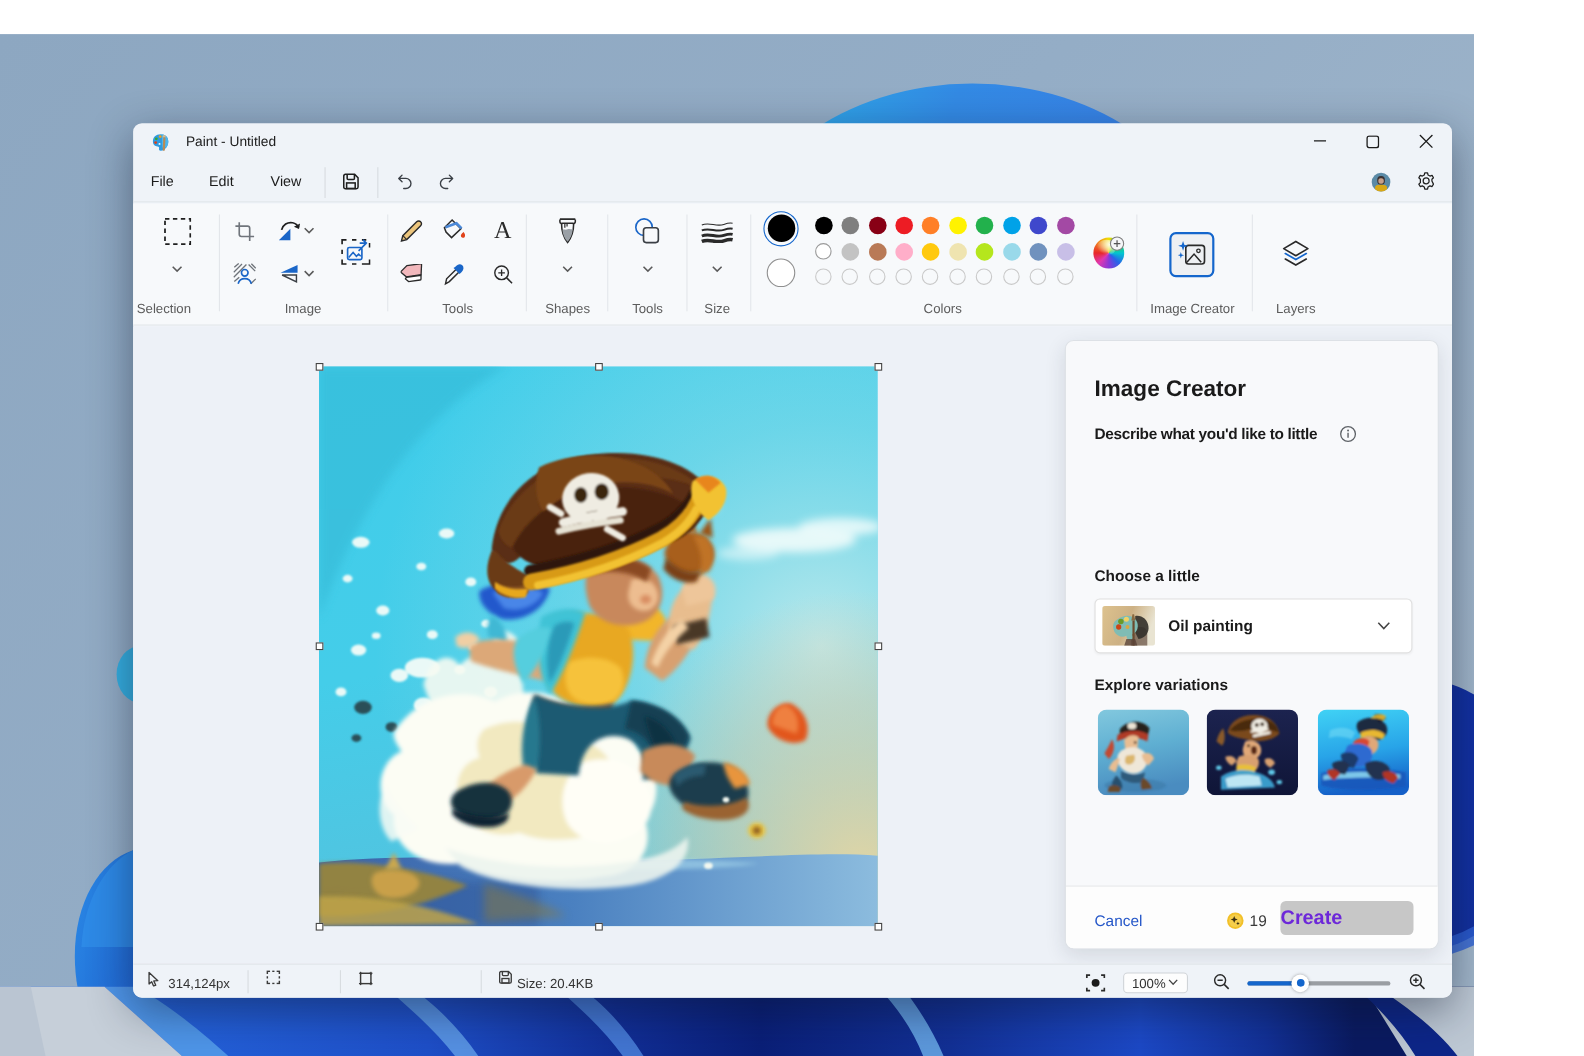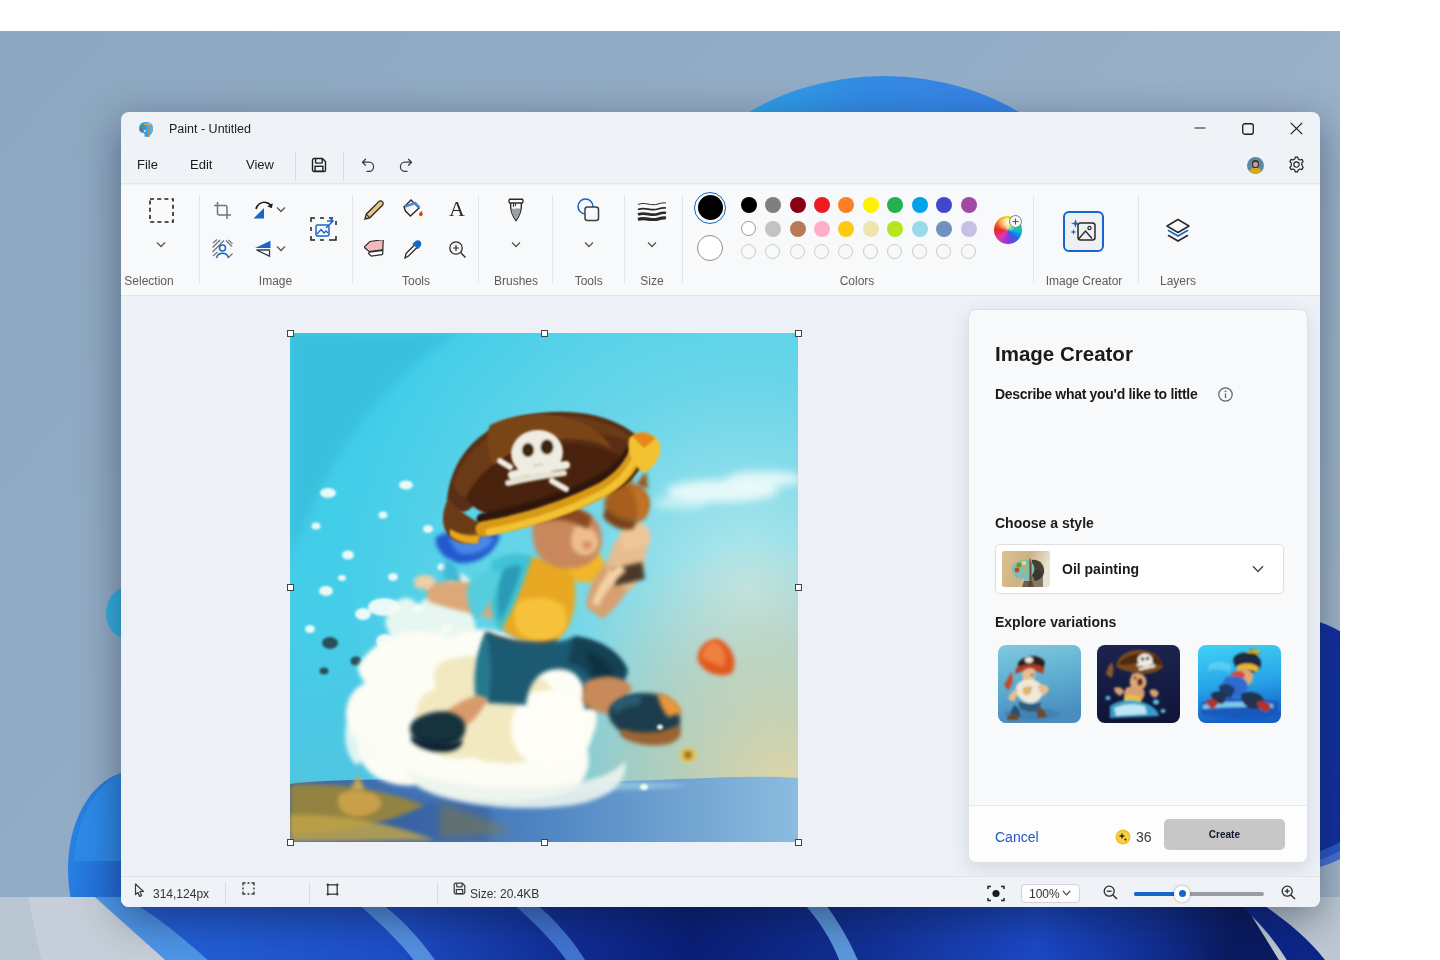--- a/index.html
+++ b/index.html
@@ -230,21 +230,21 @@
       <svg class="abs" style="left:384px;top:13px" width="22" height="24" viewBox="0 0 22 24">
         <path d="M4,1.5 L4,3.5 C4,5 5.5,5.5 6.5,5 L15.5,5 C16.5,5.5 18,5 18,3.5 L18,1.5" fill="none" stroke="#2a2a2a" stroke-width="1.4"></path>
         <path d="M4,1.2 L18,1.2" stroke="#2a2a2a" stroke-width="1.4"></path>
         <path d="M5.5,5.5 C5.5,12 6.5,17 11,22.5 C15.5,17 16.5,12 16.5,5.5" fill="none" stroke="#2a2a2a" stroke-width="1.4"></path>
         <path d="M6.3,11 C7.5,10 9,11.5 11,10.5 C13,9.5 14.5,11 15.7,10.2 C15.2,15 13.8,18.5 11,21.8 C8.2,18.5 6.8,15.5 6.3,11 Z" fill="#9aa0a6"></path>
         <path d="M8.5,5.5 L8.5,9 M10.5,5.5 L10.5,8" stroke="#2a2a2a" stroke-width="1.1"></path>
       </svg>
       <svg class="abs" style="left:390px;top:56px" width="10" height="7" viewBox="0 0 10 7">
           <path class="chev" d="M1,1.5 L5,5.5 L9,1.5"></path>
         </svg>
-      <div class="glabel" style="left:395px">Brushes</div>
+      <div class="glabel" style="left:395px">Shapes</div>
       <div class="rsep" style="left:431px"></div>
 
       <svg class="abs" style="left:455px;top:13px" width="26" height="25" viewBox="0 0 26 25">
           <circle cx="9.5" cy="8.5" r="7.5" fill="none" stroke="#1a66c8" stroke-width="1.5"></circle>
           <rect x="9" y="9" width="13.5" height="13.5" rx="2.5" fill="#f7f9fb" stroke="#3a3f45" stroke-width="1.5"></rect>
         </svg>
       <svg class="abs" style="left:463px;top:56px" width="10" height="7" viewBox="0 0 10 7">
           <path class="chev" d="M1,1.5 L5,5.5 L9,1.5"></path>
         </svg>
       <div class="glabel" style="left:467.7px">Tools</div>
@@ -513,21 +513,21 @@
       <div class="abs" style="left:673.5px;top:541.5px;width:7px;height:7px;background:#fff;border:1.5px solid #444"></div>
     </div>
     <div id="panel">
       <div class="abs pbold" style="left:26px;top:32px;font-size:20.5px">Image Creator</div>
       <div class="abs pbold" style="left:26px;top:76px;font-size:14px;letter-spacing:-0.3px">Describe what you'd like to little</div>
       <svg class="abs" style="left:249px;top:76.5px" width="15" height="15" viewBox="0 0 15 15">
           <circle cx="7.5" cy="7.5" r="6.7" fill="none" stroke="#5f6368" stroke-width="1.2"></circle>
           <line x1="7.5" y1="6.5" x2="7.5" y2="11" stroke="#5f6368" stroke-width="1.3"></line>
           <circle cx="7.5" cy="4.3" r="0.9" fill="#5f6368"></circle>
         </svg>
-      <div class="abs pbold" style="left:26px;top:205px;font-size:14px">Choose a style</div>
+      <div class="abs pbold" style="left:26px;top:205px;font-size:14px">Choose a little</div>
       <div class="abs" style="left:26px;top:233.5px;width:289px;height:50px;background:#fff;border:1px solid #e0e0e0;border-radius:5px;box-shadow:0 1px 2px rgba(0,0,0,0.04)"></div>
       <svg class="abs" style="left:33px;top:240.5px" width="48" height="36" viewBox="0 0 48 36">
         <defs>
             <linearGradient id="oilbg" x1="0" y1="0" x2="1" y2="0.3">
               <stop offset="0" stop-color="#ddc28e"></stop>
               <stop offset="0.55" stop-color="#cdb184"></stop>
               <stop offset="1" stop-color="#e9e4d2"></stop>
             </linearGradient>
           </defs>
         <rect width="48" height="36" rx="2.5" fill="url(#oilbg)"></rect>
@@ -636,22 +636,22 @@
         </g>
       </svg>
       <div class="abs" style="left:0;top:495px;width:340px;height:59px;background:#fdfdfd;border-top:1px solid #e6e8ea"></div>
       <div class="abs" style="left:26px;top:519px;font-size:14px;color:#2456c8">Cancel</div>
       <svg class="abs" style="left:146px;top:518.5px" width="16" height="16" viewBox="0 0 16 16">
         <circle cx="8" cy="8" r="7.5" fill="#f2c029"></circle>
         <circle cx="8" cy="8" r="5.8" fill="#f6ce4b"></circle>
         <path d="M7,3.8 L7.9,6.1 L10.2,7 L7.9,7.9 L7,10.2 L6.1,7.9 L3.8,7 L6.1,6.1 Z" fill="#3a2e10"></path>
         <path d="M10.4,8.8 L10.9,10 L12.1,10.5 L10.9,11 L10.4,12.2 L9.9,11 L8.7,10.5 L9.9,10 Z" fill="#3a2e10"></path>
       </svg>
-      <div class="abs" style="left:167px;top:519px;font-size:14px;color:#3a3a3a">36</div>
-      <div class="abs" style="left:195.2px;top:508.7px;width:120.4px;height:31.6px;background:#c7c7c7;border-radius:5px;text-align:center;line-height:31.6px;font-size:10px;font-weight:bold;color:#0f172a">Create</div>
+      <div class="abs" style="left:167px;top:519px;font-size:14px;color:#3a3a3a">19</div>
+      <div class="abs" style="left:195.2px;top:508.7px;width:120.4px;height:31.6px;background:#c7c7c7;border-radius:5px;text-align:left;line-height:31.6px;font-size:18px;font-weight:bold;color:#6d28d9">Create</div>
     </div>
     <div id="statusbar">
       <svg class="abs" style="left:13px;top:6px" width="11" height="14" viewBox="0 0 11 14">
           <path d="M1.5,1 L9.5,8.5 L5.8,8.7 L7.6,12.6 L5.6,13.4 L3.9,9.5 L1.5,11.5 Z" fill="none" stroke="#3a3a3a" stroke-width="1.2" stroke-linejoin="round"></path>
         </svg>
       <div class="abs" style="left:32px;top:10px">314,124px</div>
       <div class="sb-sep" style="left:104px"></div>
       <svg class="abs" style="left:121px;top:5px" width="13" height="13" viewBox="0 0 13 13">
           <path d="M1,3.5 L1,1 L3.5,1 M9.5,1 L12,1 L12,3.5 M12,9.5 L12,12 L9.5,12 M3.5,12 L1,12 L1,9.5" fill="none" stroke="#3a3a3a" stroke-width="1.4"></path>
           <path d="M5.5,1 L7.5,1 M1,5.5 L1,7.5 M12,5.5 L12,7.5 M5.5,12 L7.5,12" stroke="#3a3a3a" stroke-width="1.4" stroke-dasharray="2 1.6"></path>

